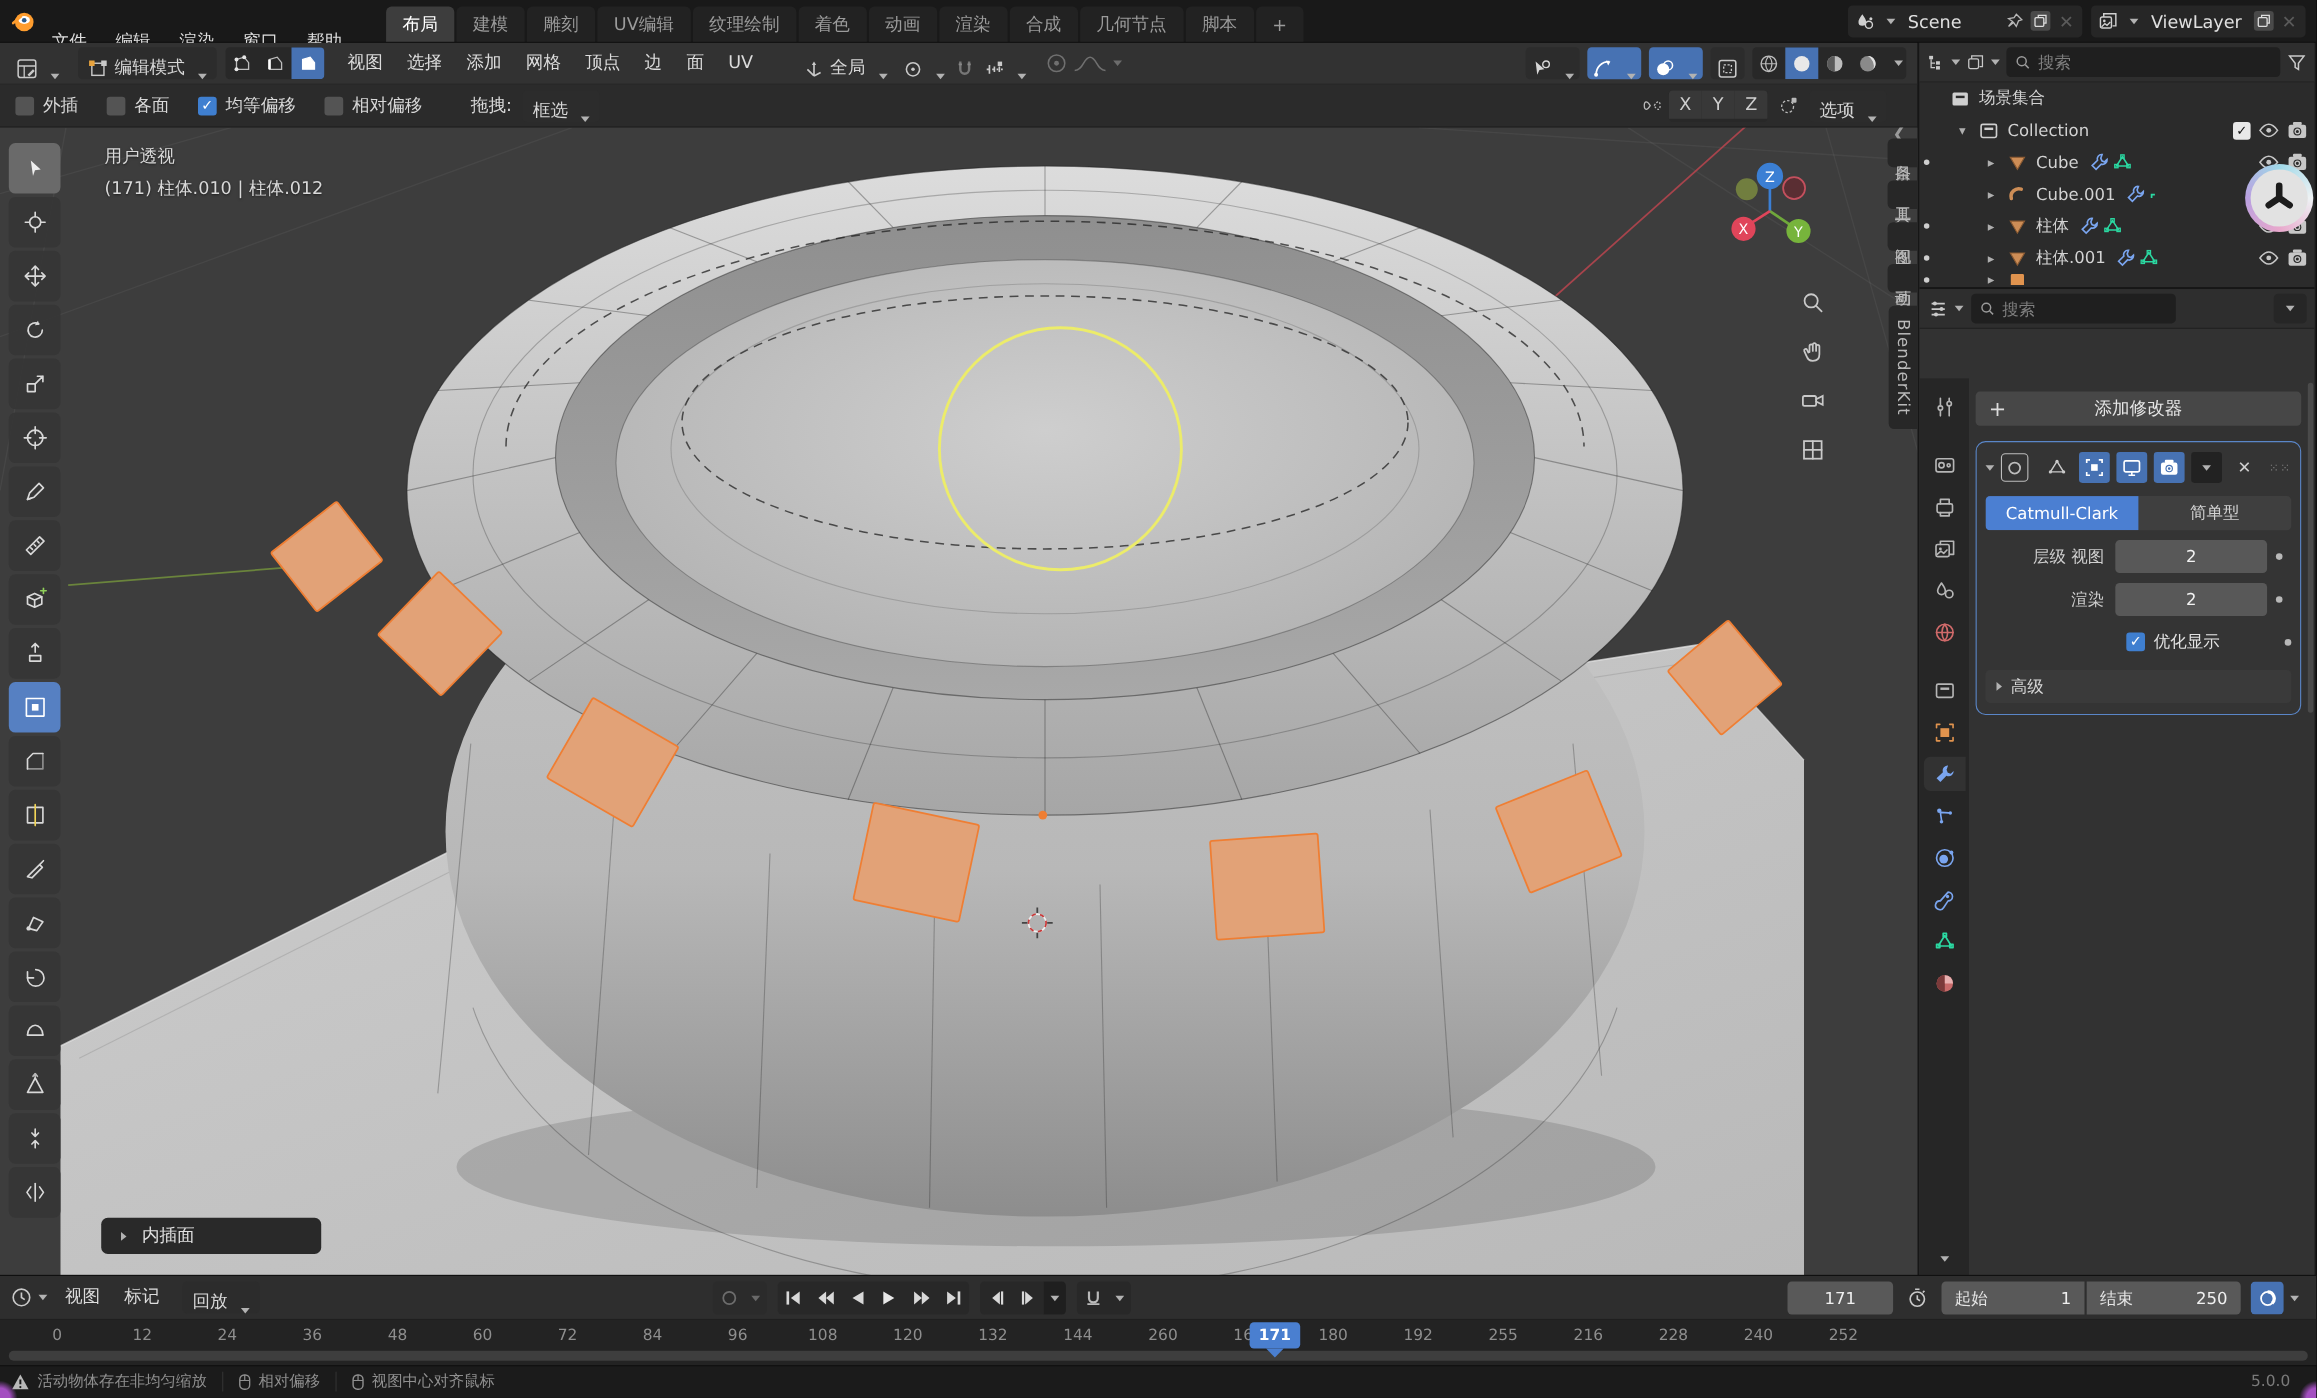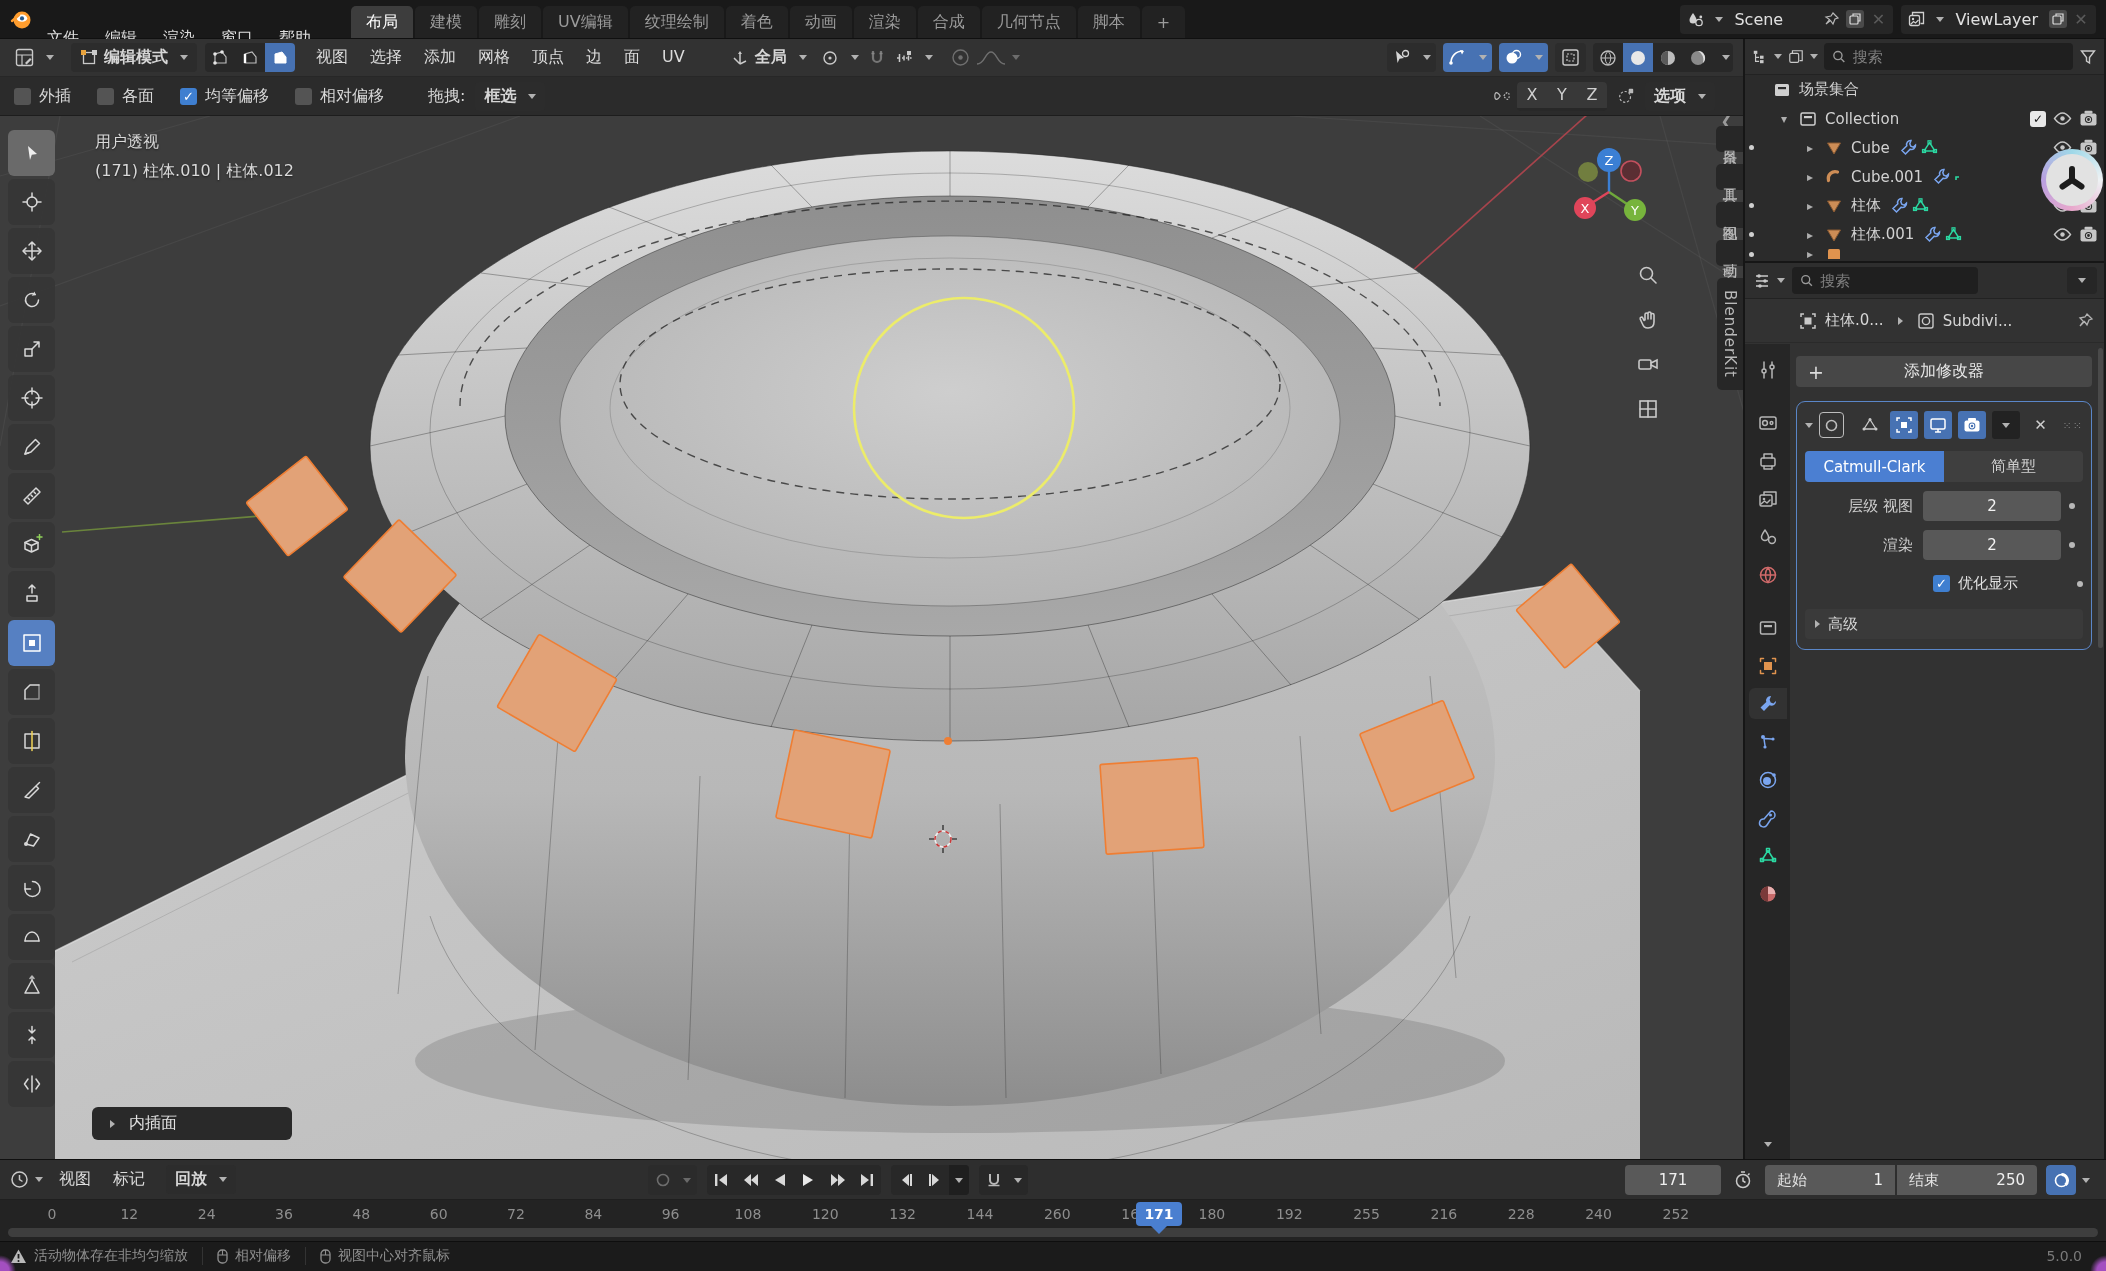--- a/index.html
+++ b/index.html
@@ -17,21 +17,21 @@
 #topbar-right{margin-left:auto;display:flex;align-items:center;gap:8px;padding-right:10px;}
 .sel-box{display:flex;align-items:center;background:#262626;border-radius:4px;height:29px;padding:0 6px;gap:5px;}
 .sel-box .name{color:#e0e0e0;padding:0 6px;min-width:90px;}
 .mini-ic{width:18px;height:18px;display:flex;align-items:center;justify-content:center;}
 .dim{opacity:.45;}
 
 #main{display:flex;height:1121px;border-top:1px solid #101010;}
 #vp-col{width:1745px;display:flex;flex-direction:column;border-right:2px solid #161616;}
 #vp-header{height:38px;background:#323232;display:flex;align-items:center;padding:0 6px;border-bottom:1px solid #272727;}
 #vp-tools{height:39px;background:#2b2b2b;display:flex;align-items:center;padding:0 14px;border-bottom:1px solid #1d1d1d;}
-.hbtn{display:flex;align-items:center;background:#2c2c2c;border-radius:4px;height:29px;padding:0 9px;gap:6px;font-weight:bold;}
+.hbtn{display:flex;align-items:flex-end;background:#2c2c2c;border-radius:4px;height:29px;padding:0 9px;gap:6px;}
 .seg{display:flex;background:#282828;border-radius:4px;overflow:hidden;height:29px;}
 .seg>div{width:30px;display:flex;align-items:center;justify-content:center;}
 .seg>div.active{background:#4772b3;}
 .hmenu{padding:0 11px;color:#dcdcdc;}
 .ckb{width:17px;height:17px;border-radius:3px;background:#545454;margin-right:8px;flex:0 0 auto;display:flex;align-items:center;justify-content:center;color:#fff;font-size:13px;}
 .ck-item{display:flex;align-items:center;margin-right:26px;color:#d8d8d8;}
 .ck-item .ckb::after{content:"";}
 .ck-item.checked .ckb{background:#3f7fd0;}
 .ck-item.checked .ckb::after{content:"✓";}
 .axis-btn{width:24px;height:26px;display:flex;align-items:center;justify-content:center;background:#383838;color:#cfcfcf;}
@@ -1032,42 +1032,20 @@
             <svg width="15" height="15" viewBox="0 0 15 15">
                 <circle cx="6.5" cy="6.5" r="4.5" fill="none" stroke="#9a9a9a" stroke-width="1.5"></circle>
                 <path d="M10 10l3.5 3.5" stroke="#9a9a9a" stroke-width="1.5"></path>
               </svg>
             <input placeholder="搜索" style="">
           </div>
           <span class="mini-ic" style="margin-left:auto;background:#262626;border-radius:4px;width:30px;height:27px;">
               <span class="chev" style="margin:0;"></span>
             </span>
         </div>
-        <div id="pr-crumb">
-          <span class="mini-ic">
-              <svg width="18" height="18" viewBox="0 0 18 18">
-                <path d="M2 5V2h3M13 2h3v3M16 13v3h-3M5 16H2v-3" stroke="#c9c9c9" stroke-width="1.5" fill="none"></path>
-                <rect x="5.5" y="5.5" width="7" height="7" fill="#c9c9c9"></rect>
-              </svg>
-            </span>
-          <span>柱体.0...</span>
-          <span class="chev-r"></span>
-          <span class="mini-ic">
-              <svg width="18" height="18" viewBox="0 0 18 18">
-                <rect x="2" y="2" width="14" height="14" rx="2" fill="none" stroke="#c9c9c9" stroke-width="1.4"></rect>
-                <circle cx="9" cy="9" r="3.6" fill="none" stroke="#c9c9c9" stroke-width="1.4"></circle>
-              </svg>
-            </span>
-          <span>Subdivi...</span>
-          <span class="mini-ic" style="margin-left:auto;">
-              <svg width="17" height="17" viewBox="0 0 17 17">
-                <path d="M10 2l5 5-3 1-2 5-2.5-3.5L3 14l3.5-4.5L3 6l5-1z" fill="none" stroke="#b2b2b2" stroke-width="1.3"></path>
-              </svg>
-            </span>
-        </div>
         <div id="pr-strip">
           <div class="ptab">
               <svg width="20" height="20" viewBox="0 0 20 20">
                 <path d="M6 2v7M6 13v5"></path>
                 <circle cx="6" cy="11" r="2"></circle>
                 <path d="M14 2v3M14 9v9"></path>
                 <circle cx="14" cy="7" r="2"></circle>
               </svg>
             </div>
           <div class="pgap"></div>

